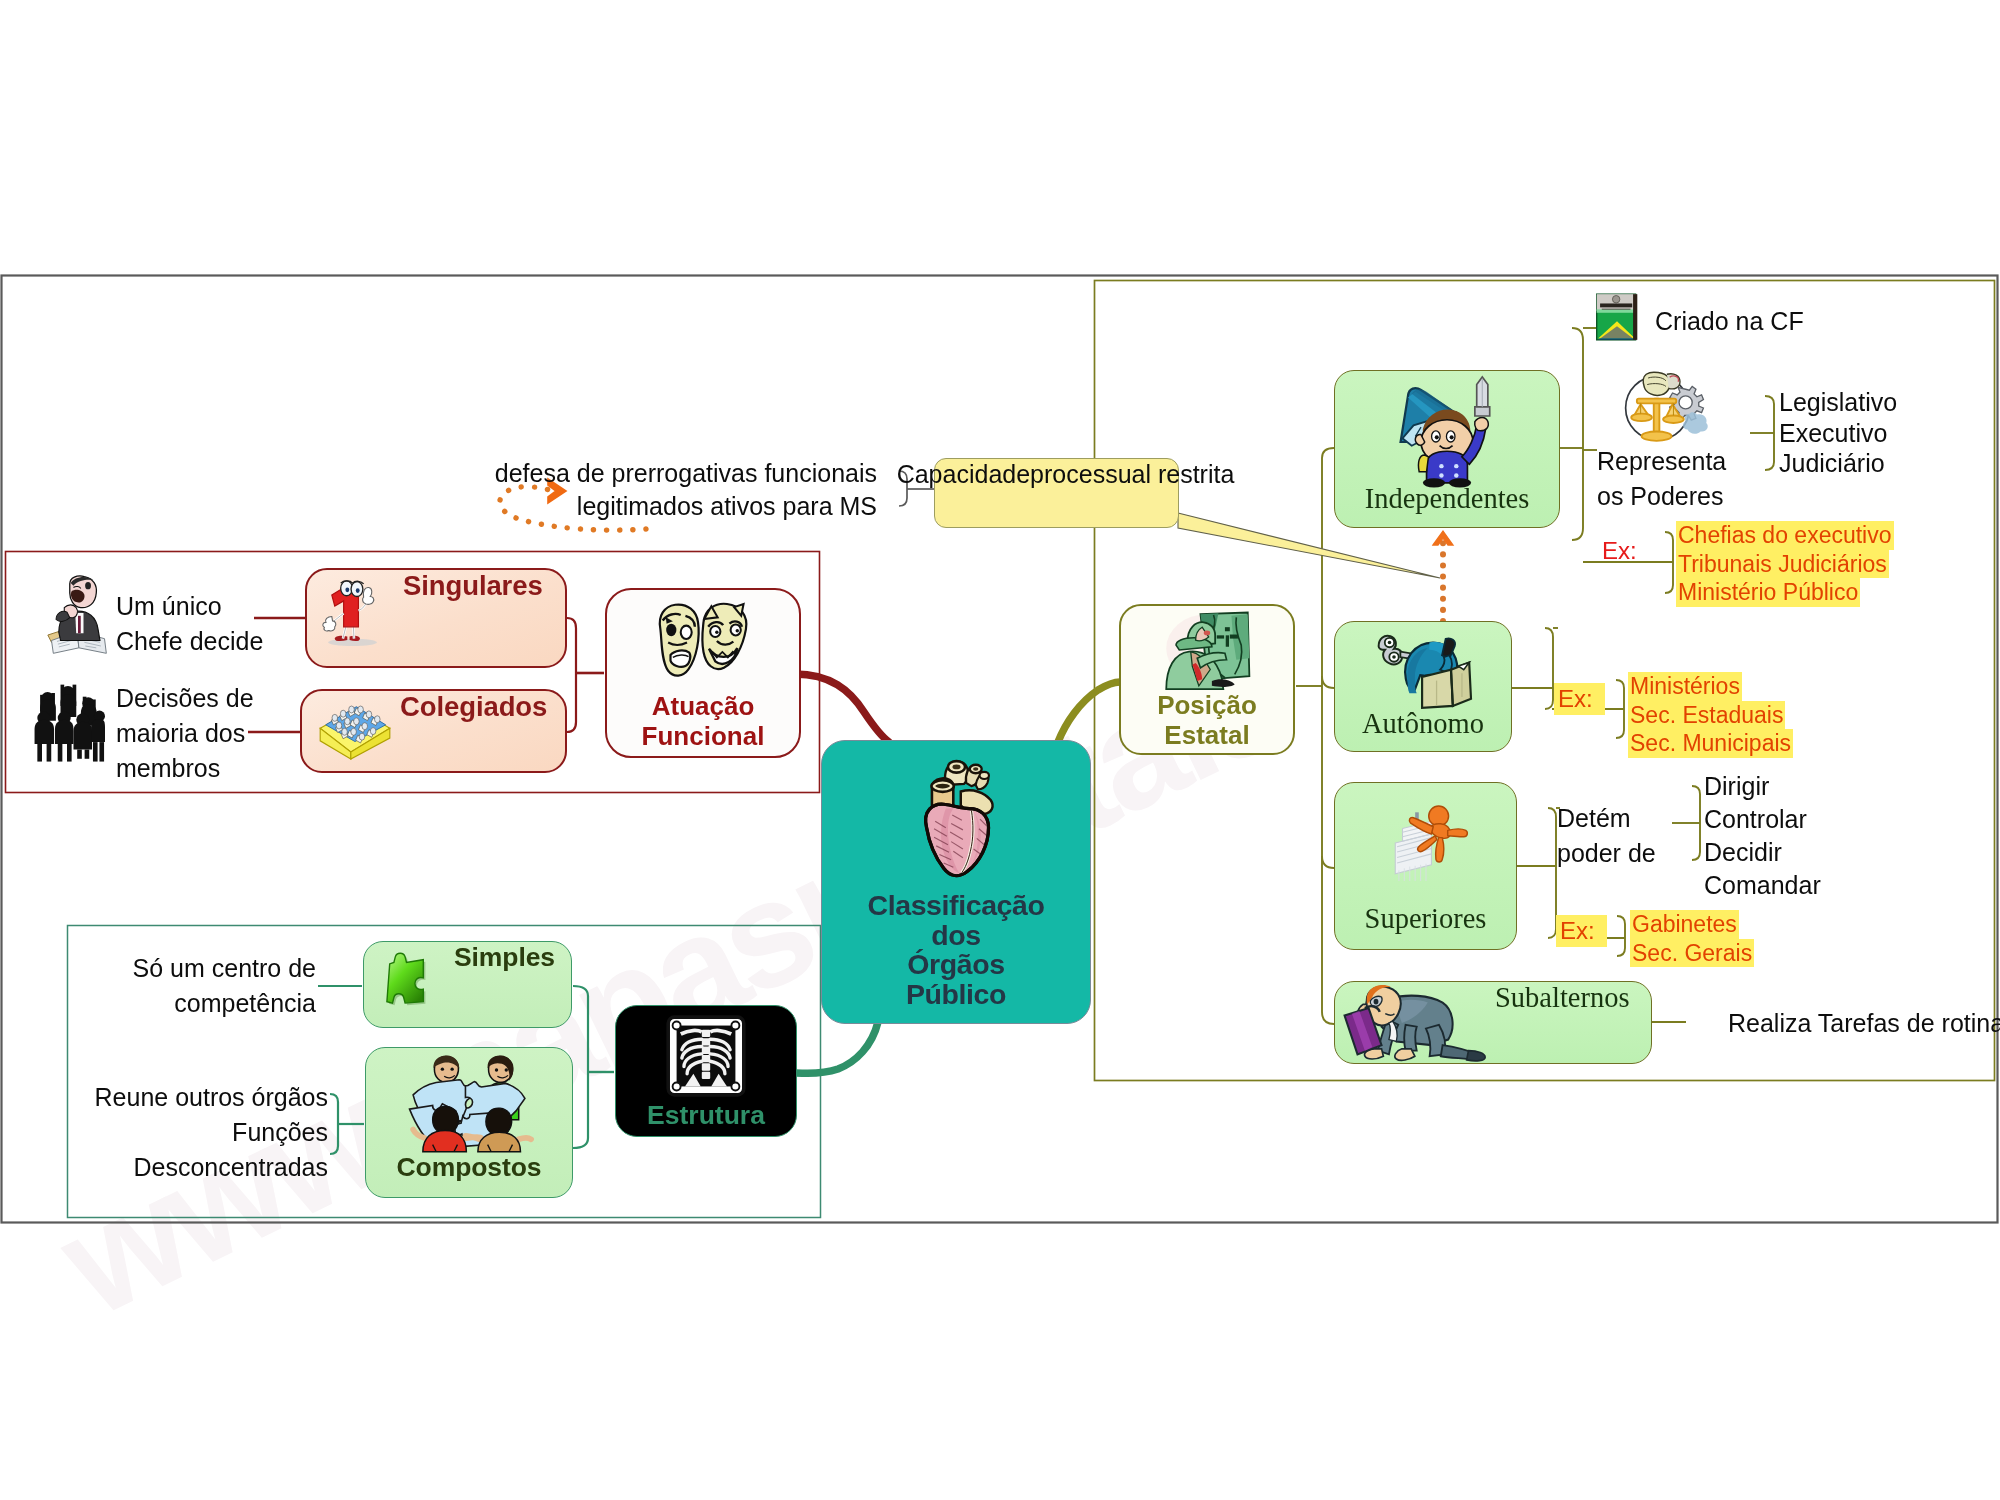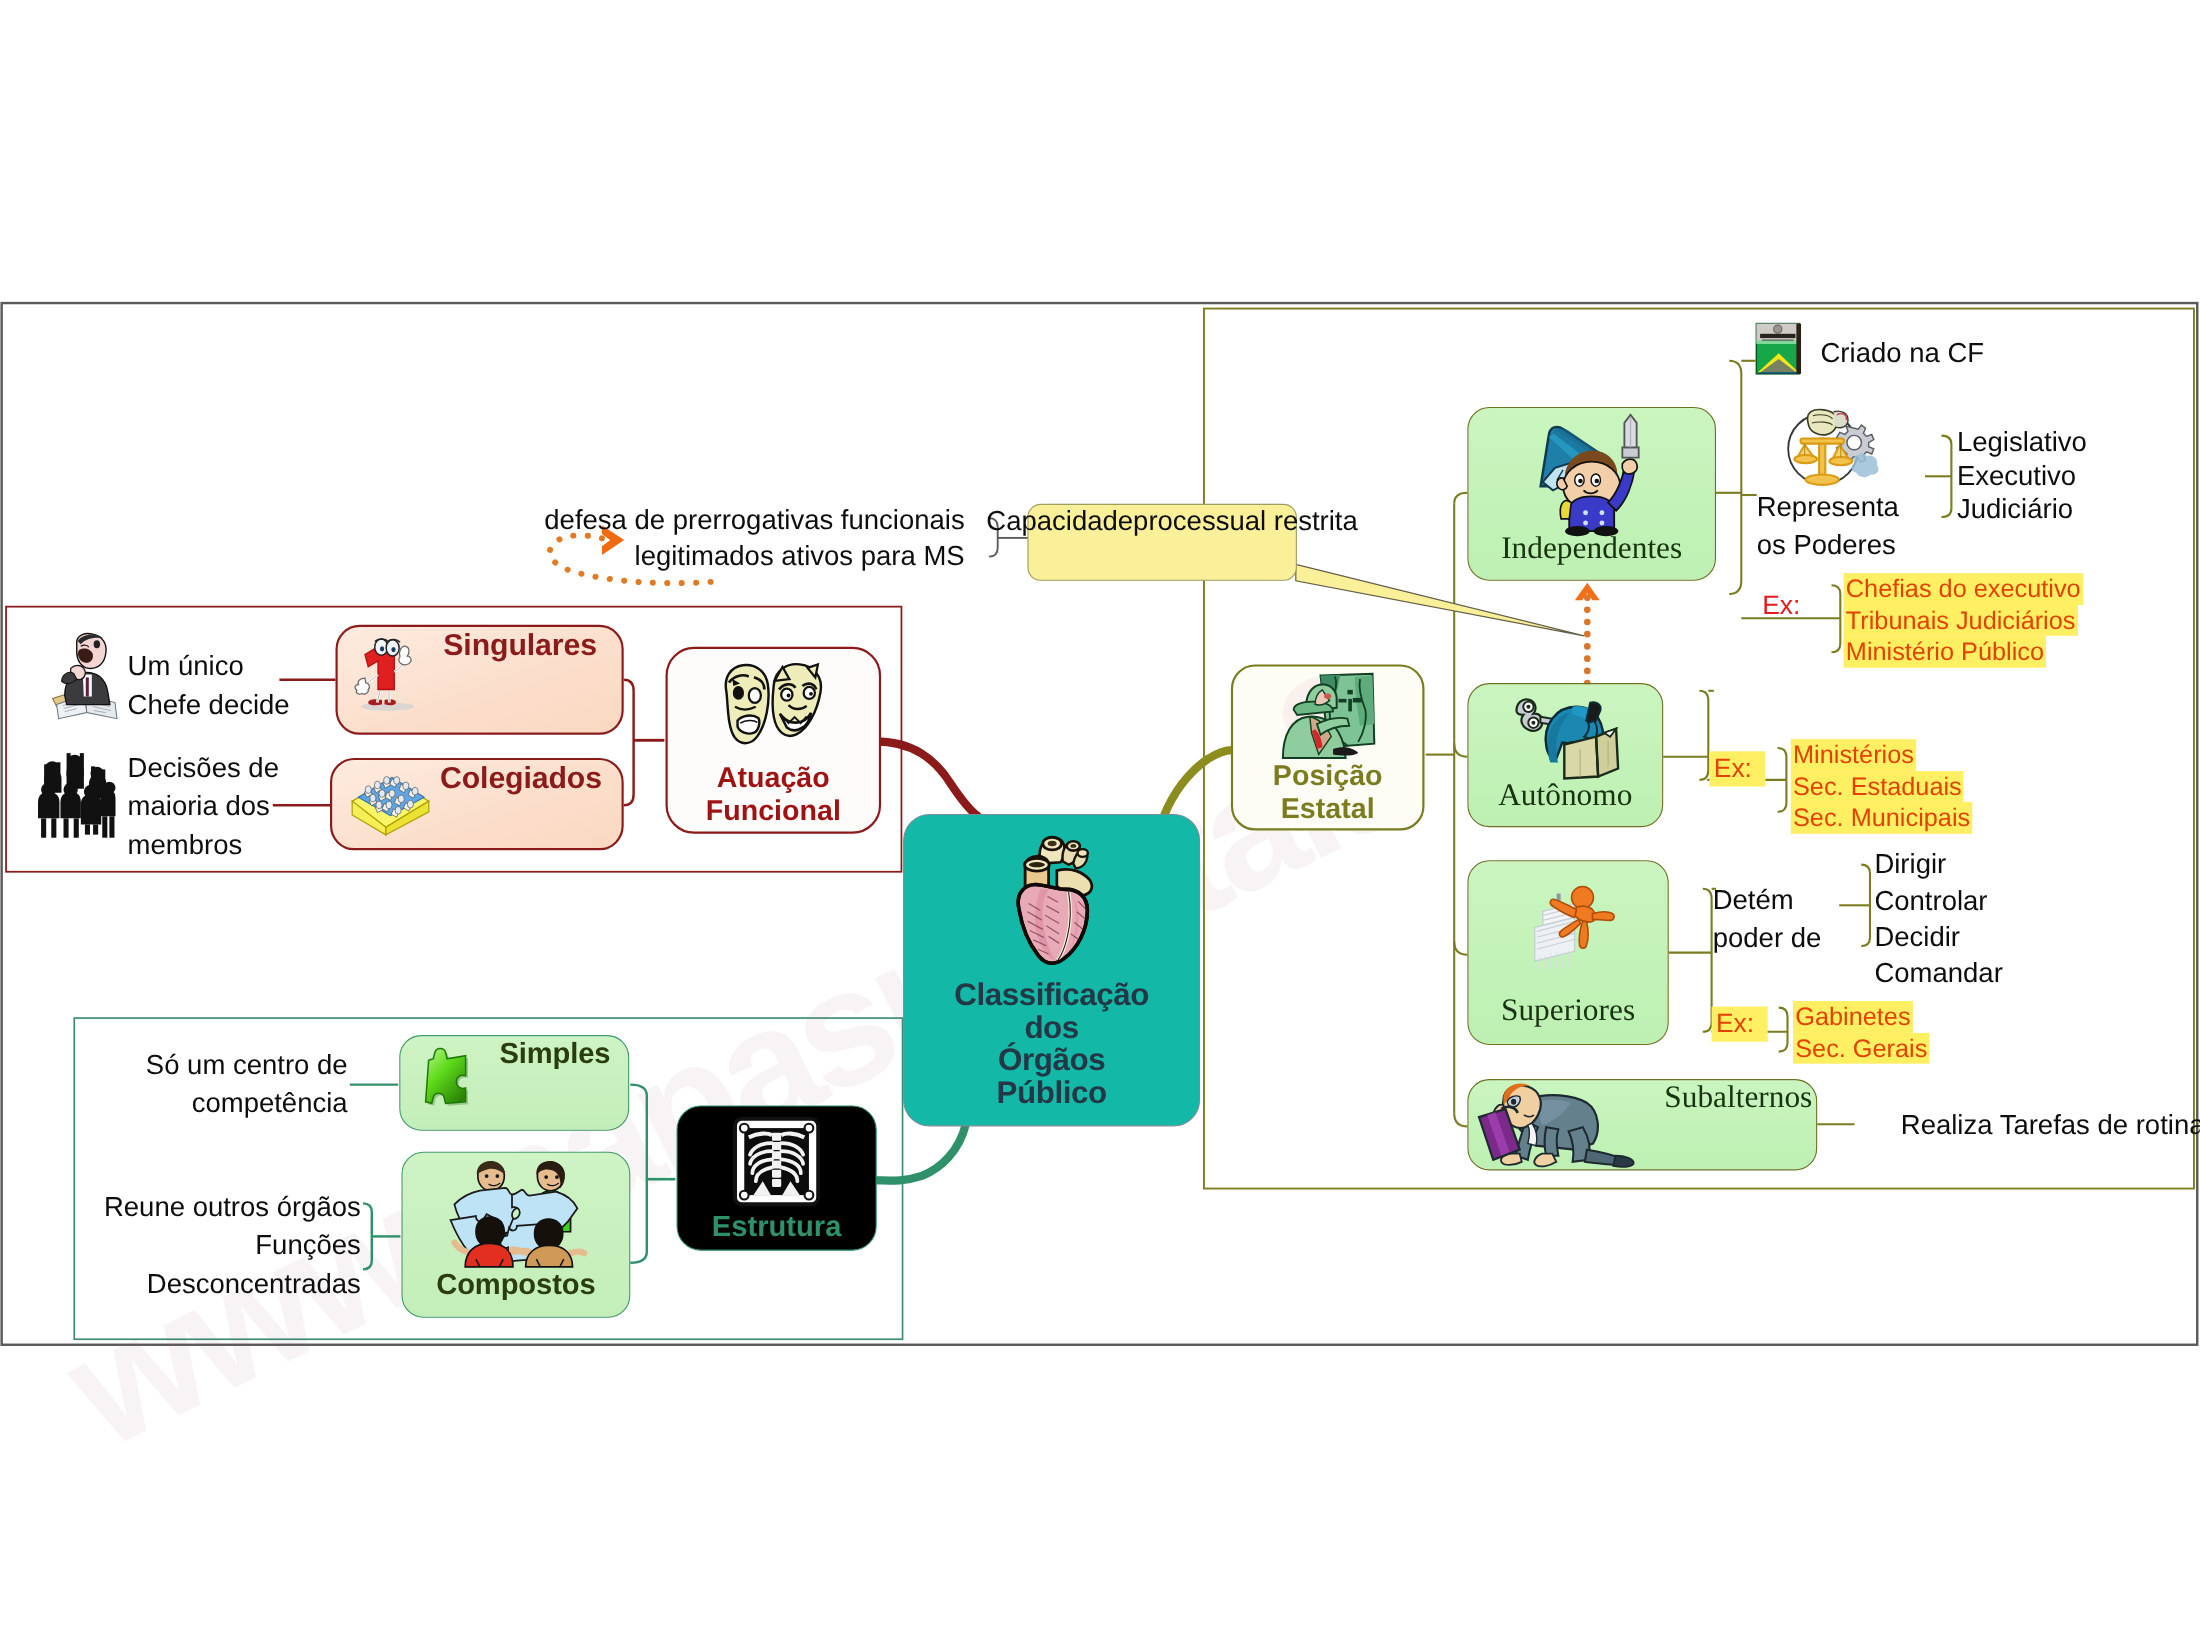--- a/index.html
+++ b/index.html
@@ -597,21 +597,21 @@
           <path d="M34 20 C36 16 42 14 46 16 C48 20 44 26 40 26 C36 26 33 24 34 20 Z" fill="#c8d0d8" stroke="#1c2a30" stroke-width="1.4"></path>
           <ellipse cx="40" cy="21" rx="2.6" ry="3" fill="#1c2a30"></ellipse>
           <path d="M50 34 C54 36 58 36 60 34" fill="none" stroke="#1c2a30" stroke-width="1.6"></path>
           <path d="M26 24 C20 28 18 36 22 40 L34 36 C32 32 30 28 30 24 Z" fill="#f0cfa0" stroke="#1c2a30" stroke-width="1.8"></path>
           <path d="M58 42 C62 48 64 56 62 64 L54 62 C56 54 56 48 54 44 Z" fill="#f4f4f4" stroke="#1c2a30" stroke-width="1.4"></path>
           <path d="M6 36 L32 28 L46 68 L20 78 Z" fill="#7b2a8a" stroke="#1c2a30" stroke-width="2.2"></path>
           <path d="M14 34 L22 31 L36 70 L28 74 Z" fill="#a844b8" opacity=".7"></path>
           <path d="M28 28 C34 24 42 26 44 32" fill="none" stroke="#1c2a30" stroke-width="2.6"></path>
         </svg>
       </div>
-    <div class="lbl" style="margin-left:26px">Subalternos</div>
+    <div class="lbl" style="margin-left:8px">Subalternos</div>
   </div>
 
   <div class="ico abs" style="left:1595px;top:292px;">
       <svg width="44" height="50" viewBox="0 0 52 58">
         <rect x="2" y="2" width="46" height="54" fill="#17a648" stroke="#0b5224" stroke-width="1.6"></rect>
         <rect x="2" y="2" width="46" height="20" fill="#cfcbc6"></rect>
         <rect x="2" y="20" width="46" height="4" fill="#7fd89b"></rect>
         <circle cx="25" cy="8" r="4.4" fill="#9a958e" stroke="#5a564f" stroke-width="1"></circle>
         <g fill="#2a241f">
           <rect x="6" y="13" width="38" height="4.6"></rect>

